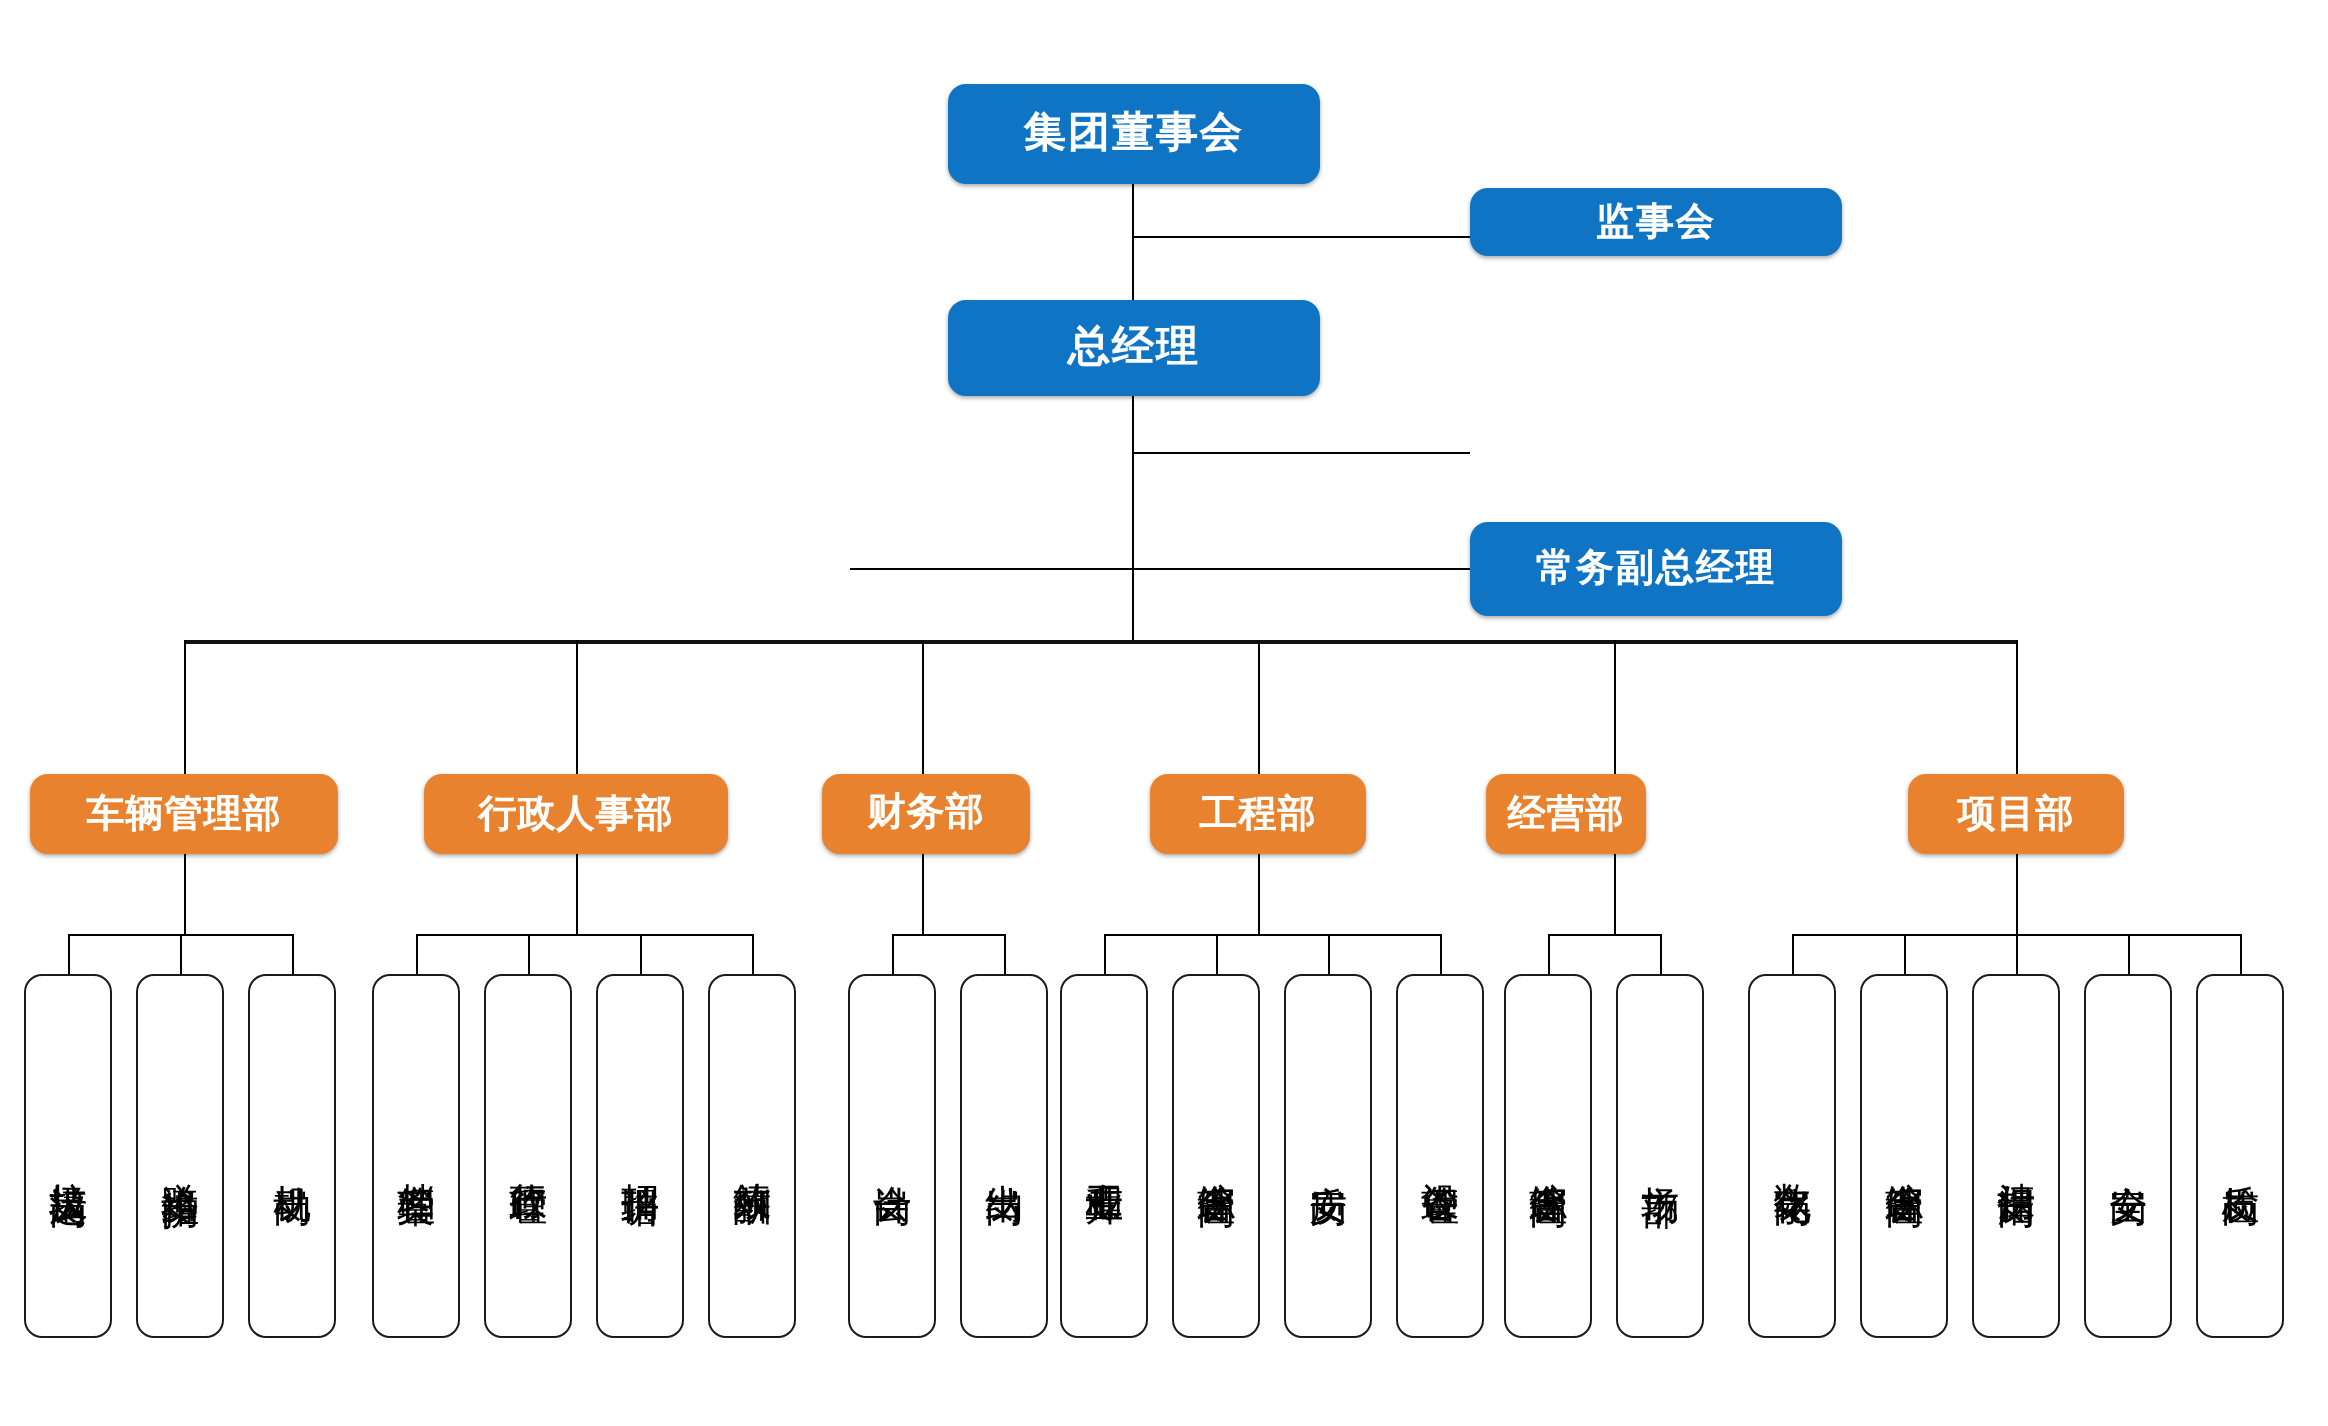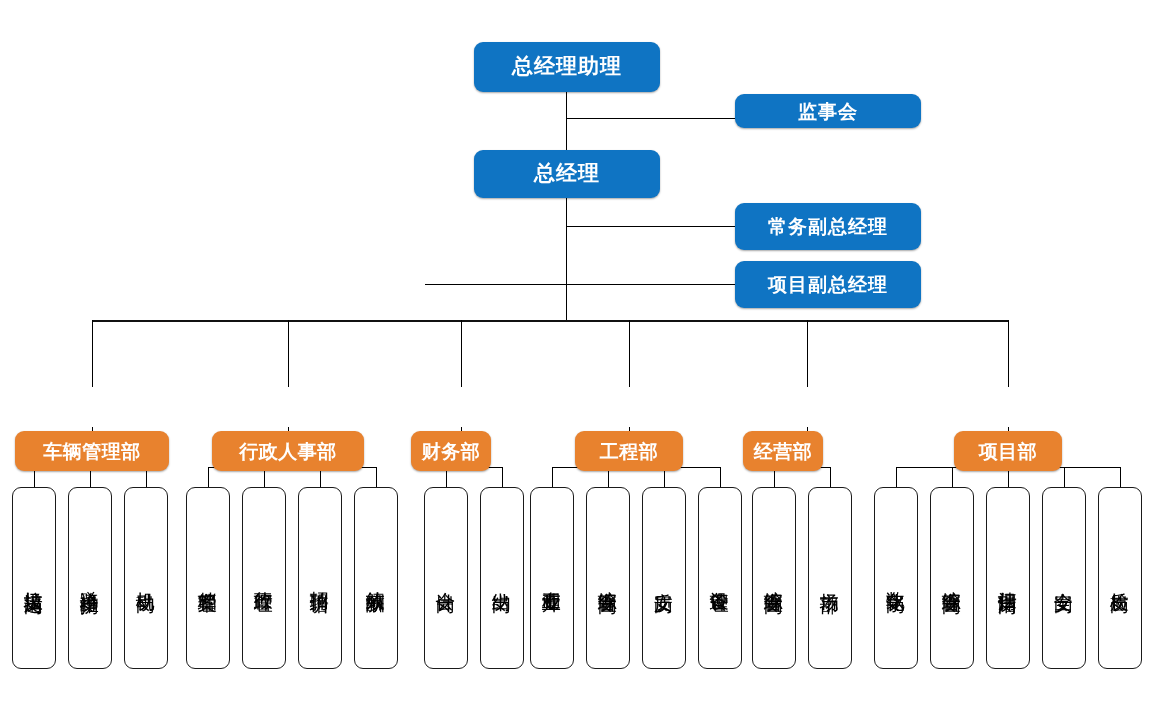--- a/index.html
+++ b/index.html
@@ -39,21 +39,20 @@
     color: #ffffff;
     line-height: 1.1;
   }
   .node.blue {
     background: #0f74c3;
     box-shadow: 0 1px 2px rgba(0,0,0,0.35);
   }
   .node.orange {
     background: #e8822e;
     box-shadow: 0 1px 2px rgba(0,0,0,0.35);
-    margin-top: 44px;
   }
   .node.blue span, .node.orange span {
     display: block;
     white-space: nowrap;
   }
   .node.lvl1 { font-size: 21px; font-weight: 600; letter-spacing: 1px; }
   .node.lvl2 { font-size: 19px; font-weight: 600; letter-spacing: 1px; }
   .node.dept { font-size: 19px; font-weight: 600; letter-spacing: 0.5px; }
 
   
@@ -134,37 +133,34 @@
       <div class="ln v" style="left: 830px; top: 467px; height: 20px;"></div>
       <div class="ln h" style="left: 896px; top: 467px; width: 224px;"></div>
       <div class="ln v" style="left: 896px; top: 467px; height: 20px;"></div>
       <div class="ln v" style="left: 952px; top: 467px; height: 20px;"></div>
       <div class="ln v" style="left: 1008px; top: 467px; height: 20px;"></div>
       <div class="ln v" style="left: 1064px; top: 467px; height: 20px;"></div>
       <div class="ln v" style="left: 1120px; top: 467px; height: 20px;"></div>
     </div>
 
   <div class="node blue lvl1" style="left:474px; top:42px; width:186px; height:50px;">
-    <span>总经理助理</span>
+    <span>集团董事会</span>
   </div>
 
   <div class="node blue lvl2" style="left:735px; top:94px; width:186px; height:34px;">
     <span>监事会</span>
   </div>
 
   <div class="node blue lvl1" style="left:474px; top:150px; width:186px; height:48px;text-align:center;">
     <span>总经理</span>
   </div>
 
-  <div class="node blue lvl2" style="left:735px; top:203px; width:186px; height:47px;">
+
+  <div class="node blue lvl2" style="left:735px; top:261px; width:186px; height:47px;">
     <span>常务副总经理</span>
-  </div>
-
-  <div class="node blue lvl2" style="left:735px; top:261px; width:186px; height:47px;">
-    <span>项目副总经理</span>
   </div>
 
 
   <div id="dept-layer">
       <div class="node orange dept" style="left: 15px; top: 387px; width: 154px; height: 40px;">
         <span>车辆管理部</span>
       </div>
       <div class="leaf" style="left: 12px; top: 487px; width: 44px; height: 182px;">
         <span>垃圾清运岗</span>
       </div>
@@ -182,21 +178,21 @@
       </div>
       <div class="leaf" style="left: 242px; top: 487px; width: 44px; height: 182px;">
         <span>行政管理</span>
       </div>
       <div class="leaf" style="left: 298px; top: 487px; width: 44px; height: 182px;">
         <span>招聘培训</span>
       </div>
       <div class="leaf" style="left: 354px; top: 487px; width: 44px; height: 182px;">
         <span>绩效薪酬</span>
       </div>
-      <div class="node orange dept" style="left: 411px; top: 387px; width: 80px; height: 40px;">
+      <div class="node orange dept" style="left: 411px; top: 387px; width: 104px; height: 40px; font-family: Liberation Mono, monospace;">
         <span>财务部</span>
       </div>
       <div class="leaf" style="left: 424px; top: 487px; width: 44px; height: 182px;">
         <span>会计岗</span>
       </div>
       <div class="leaf" style="left: 480px; top: 487px; width: 44px; height: 182px;">
         <span>出纳岗</span>
       </div>
       <div class="node orange dept" style="left: 575px; top: 387px; width: 108px; height: 40px;">
         <span>工程部</span>

